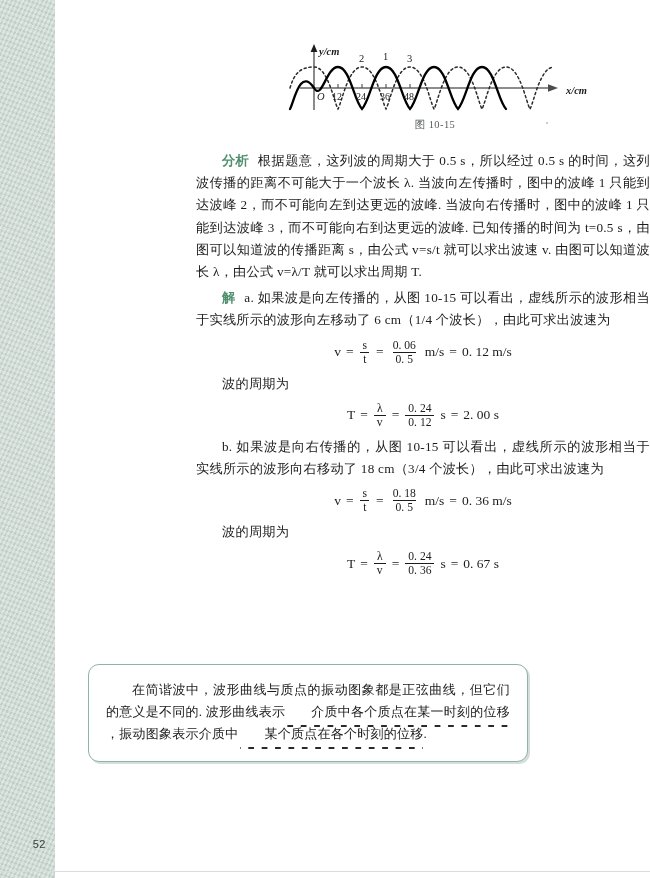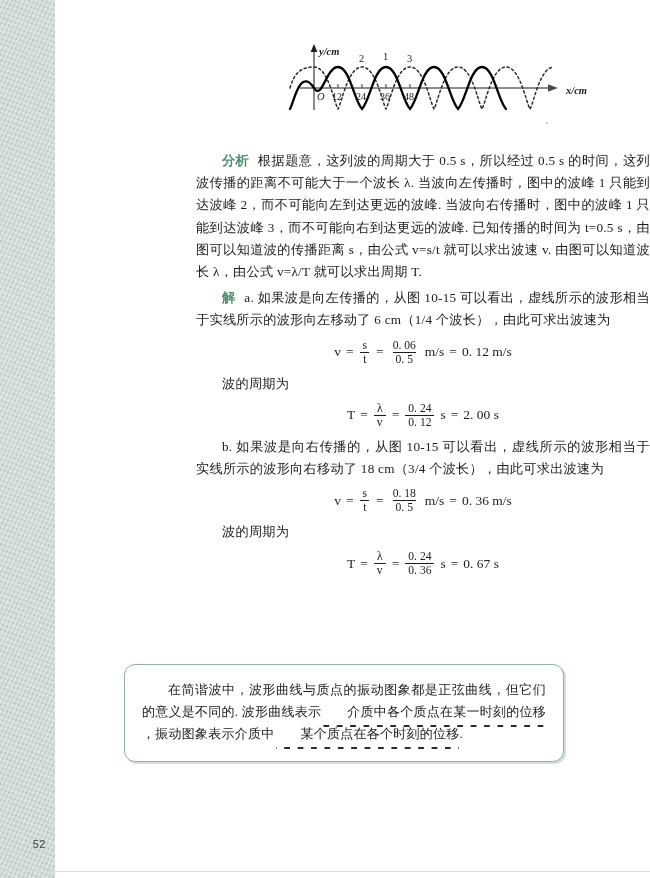--- a/index.html
+++ b/index.html
@@ -138,21 +138,20 @@
     position: absolute;
     left: -108px;
     top: 664px;
     width: 440px;
     border: 1.4px solid #8fb3a4;
     border-radius: 11px;
     box-shadow: 2px 2px 0 0 rgba(170,190,182,.5);
     background: #ffffff;
     padding: 14px 17px 16px 17px;
     box-sizing: border-box;
-    margin-left: 36px;
   }
   #note-box .para { font-size: 13px; line-height: 22px; }
   .emph {
     position: relative;
     display: inline-block;
   }
   .emph::after {
     content: "";
     position: absolute;
     left: 1px;
@@ -219,20 +218,21 @@
         <text x="362" y="56" font-family="Liberation Serif, serif" font-style="italic" font-size="10.5" fill="#1c1c1c" font-weight="bold">x/cm</text>
         <text x="113" y="62" font-family="Liberation Serif, serif" font-style="italic" font-size="10.5" fill="#1c1c1c">O</text>
         <text x="128" y="62" font-family="Liberation Serif, serif" font-size="10" fill="#1c1c1c">12</text>
         <text x="152" y="62" font-family="Liberation Serif, serif" font-size="10" fill="#1c1c1c">24</text>
         <text x="176" y="62" font-family="Liberation Serif, serif" font-size="10" fill="#1c1c1c">36</text>
         <text x="200" y="62" font-family="Liberation Serif, serif" font-size="10" fill="#1c1c1c">48</text>
         <text x="155" y="24" font-family="Liberation Serif, serif" font-size="10.5" fill="#1c1c1c">2</text>
         <text x="179" y="22" font-family="Liberation Serif, serif" font-size="10.5" fill="#1c1c1c">1</text>
         <text x="203" y="24" font-family="Liberation Serif, serif" font-size="10.5" fill="#1c1c1c">3</text>
       </svg>
+      <div id="figure-caption">图 10-15</div>
     </div>
     <div id="stray-dot"></div>
 
     <div style="position:absolute; left:0; top:150px; width:454px;">
       <p class="para indent"><span class="lead">分析</span><span>根据题意，这列波的周期大于 0.5 s，所以经过 0.5 s 的时间，这列波传播的距离不可能大于一个波长 λ. 当波向左传播时，图中的波峰 1 只能到达波峰 2，而不可能向左到达更远的波峰. 当波向右传播时，图中的波峰 1 只能到达波峰 3，而不可能向右到达更远的波峰. 已知传播的时间为 </span><span class="mi">t=0.5 s</span><span>，由图可以知道波的传播距离 </span><span class="mi">s</span><span>，由公式 </span><span class="mi">v=s/t</span><span> 就可以求出波速 </span><span class="mi">v</span><span>. 由图可以知道波长 λ，由公式 </span><span class="mi">v=λ/T</span><span> 就可以求出周期 </span><span class="mi">T</span><span>.</span></p>
 
       <p class="para indent" style="margin-top:4px;"><span class="lead">解</span><span>a. 如果波是向左传播的，从图 10-15 可以看出，虚线所示的波形相当于实线所示的波形向左移动了 6 cm（1/4 个波长），由此可求出波速为</span></p>
 
       <div class="eq">
         <span class="row">

